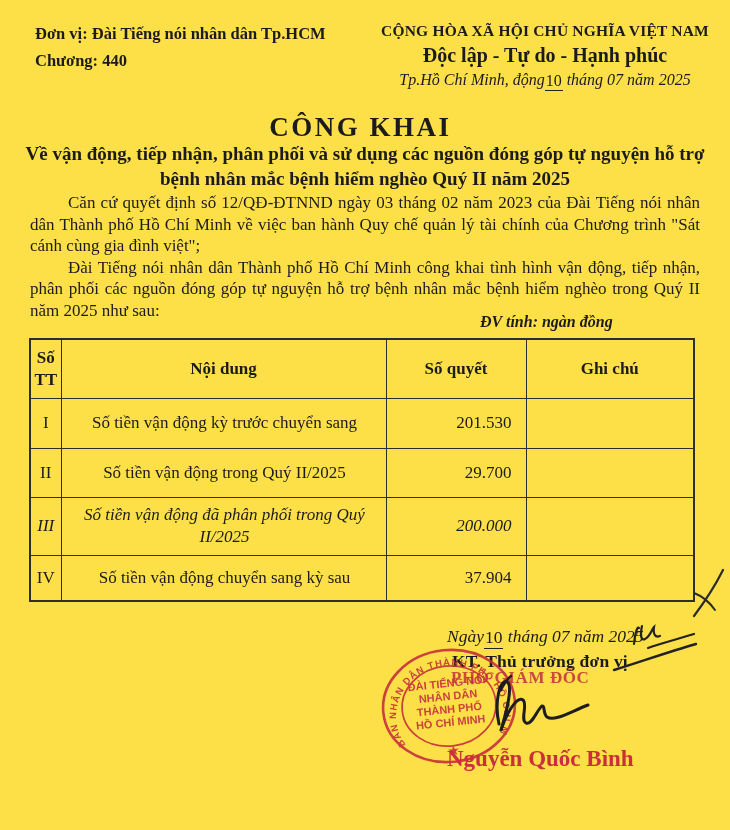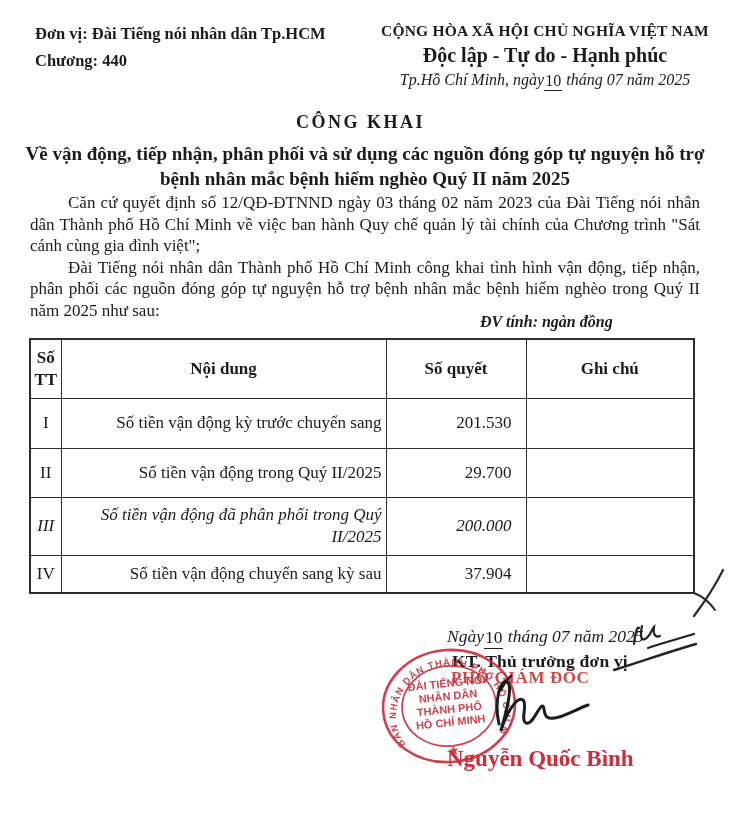--- a/index.html
+++ b/index.html
@@ -1,46 +1,46 @@
 <!DOCTYPE html>
 <html lang="vi"><head>
 <meta charset="utf-8">
 <style>
   html,body{margin:0;padding:0;background:#e8e8e6;}
   .page{
     position:relative;width:730px;height:830px;margin:0 auto;
-    background:#ffffff;color:#1b1b1d;overflow:hidden;
+    background:#fde047;color:#1b1b1d;overflow:hidden;
     font-family:"Liberation Serif","DejaVu Serif",serif;
   }
   
   .hdr-left{position:absolute;left:35px;top:20px;font-weight:bold;font-size:16.5px;line-height:27px;}
   .hdr-right{position:absolute;left:370px;top:22px;width:350px;text-align:center;}
   .motto1{font-weight:bold;font-size:15.5px;letter-spacing:.2px;}
   .motto2{font-weight:bold;font-size:20px;margin-top:4px;}
   .place-date{font-style:italic;font-size:16px;margin-top:4px;}
   .day-hand{font-style:normal;display:inline-block;border-bottom:1.6px solid #222;padding:0 1px;transform:translateY(1px);}
   
-  .title{position:absolute;top:112px;left:0;width:721px;text-align:center;font-weight:bold;font-size:18px;letter-spacing:2.5px;}
+  .title{position:absolute;top:112px;left:0;width:721px;text-align:center;font-weight:bold;font-size:27px;letter-spacing:2.5px;}
   .subtitle{position:absolute;top:141px;left:20px;width:690px;text-align:center;font-weight:bold;font-size:19px;line-height:25px;}
   
   .paras{position:absolute;top:192px;left:30px;width:670px;font-size:17px;line-height:21.5px;text-align:justify;}
   .paras p{margin:0;text-indent:38px;}
   .dv-note{position:absolute;top:313px;left:480px;font-weight:bold;font-style:italic;font-size:16px;}
   
   .tbl{position:absolute;top:338px;left:29px;border-collapse:collapse;table-layout:fixed;width:664px;}
   .tbl th,.tbl td{border:1.6px solid #2e2e30;font-size:17px;vertical-align:middle;padding:0;}
   .tbl{border:2px solid #2e2e30;}
   .tbl th{font-weight:bold;text-align:center;line-height:22px;}
   .tbl tr:nth-child(1){height:59px;}
   .tbl tr:nth-child(2){height:50px;}
   .tbl tr:nth-child(3){height:49px;}
   .tbl tr:nth-child(4){height:58px;font-style:italic;}
-  .tbl tr:nth-child(5){height:38px;}
+  .tbl tr:nth-child(5){height:46px;}
   td.c-stt{text-align:center;}
-  td.c-content{text-align:right;padding:2px 4px 2px 6px;line-height:22px;}
+  td.c-content{text-align:center;padding:2px 4px 2px 6px;line-height:22px;}
   td.c-figure{text-align:right;padding-right:14px;}
   
   .sig-date{position:absolute;left:447px;top:626px;font-style:italic;font-size:17.5px;}
   .sig-title{position:absolute;left:452px;top:651px;font-weight:bold;font-size:17.5px;letter-spacing:.2px;}
   .sig-role{position:absolute;left:451px;top:668px;font-weight:bold;font-size:17px;letter-spacing:.6px;color:#c9413e;opacity:.95;}
   .sig-name{position:absolute;left:447px;top:746px;font-weight:bold;font-size:23px;color:#cb2f3c;}
   .stamp{position:absolute;left:378px;top:645px;opacity:.9;transform:rotate(-6deg);}
   .handsig{position:absolute;left:477px;top:670px;}
   .mark-corner{position:absolute;left:683px;top:566px;}
   .mark-initial{position:absolute;left:626px;top:616px;}
@@ -52,21 +52,21 @@
 <div class="page">
 
   <div class="hdr-left">
     <div>Đơn vị: Đài Tiếng nói nhân dân Tp.HCM</div>
     <div>Chương: 440</div>
   </div>
 
   <div class="hdr-right">
     <div class="motto1">CỘNG HÒA XÃ HỘI CHỦ NGHĨA VIỆT NAM</div>
     <div class="motto2">Độc lập - Tự do - Hạnh phúc</div>
-    <div class="place-date"><span>Tp.Hồ Chí Minh, ngày</span><span class="day-hand">10</span><span> tháng 07 năm 2025</span></div>
+    <div class="place-date"><span>Tp.Hồ Chí Minh, động</span><span class="day-hand">10</span><span> tháng 07 năm 2025</span></div>
   </div>
 
   <div class="title">CÔNG KHAI</div>
   <div class="subtitle">Về vận động, tiếp nhận, phân phối và sử dụng các nguồn đóng góp tự nguyện hỗ trợ bệnh nhân mắc bệnh hiểm nghèo Quý II năm 2025</div>
 
   <div class="paras">
     <p>Căn cứ quyết định số 12/QĐ-ĐTNND ngày 03 tháng 02 năm 2023 của Đài Tiếng nói nhân dân Thành phố Hồ Chí Minh về việc ban hành Quy chế quản lý tài chính của Chương trình "Sát cánh cùng gia đình việt";</p>
     <p>Đài Tiếng nói nhân dân Thành phố Hồ Chí Minh công khai tình hình vận động, tiếp nhận, phân phối các nguồn đóng góp tự nguyện hỗ trợ bệnh nhân mắc bệnh hiểm nghèo trong Quý II năm 2025 như sau:</p>
   </div>
 

